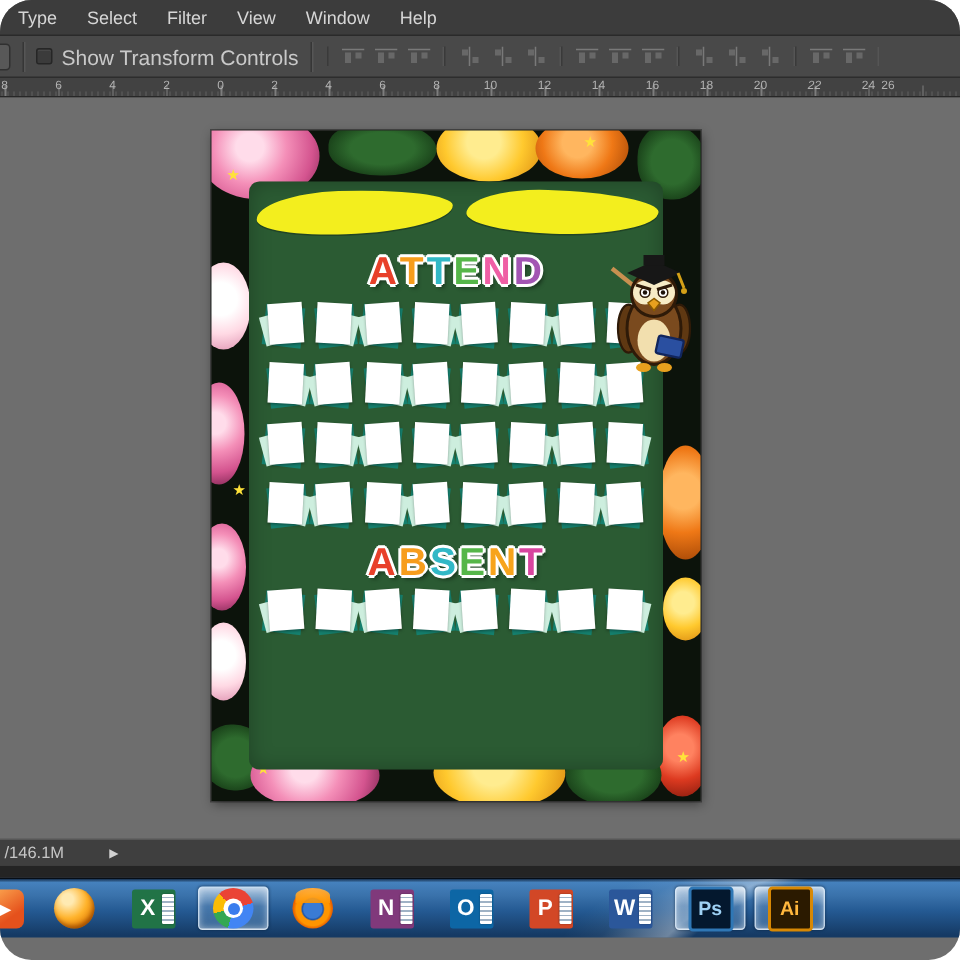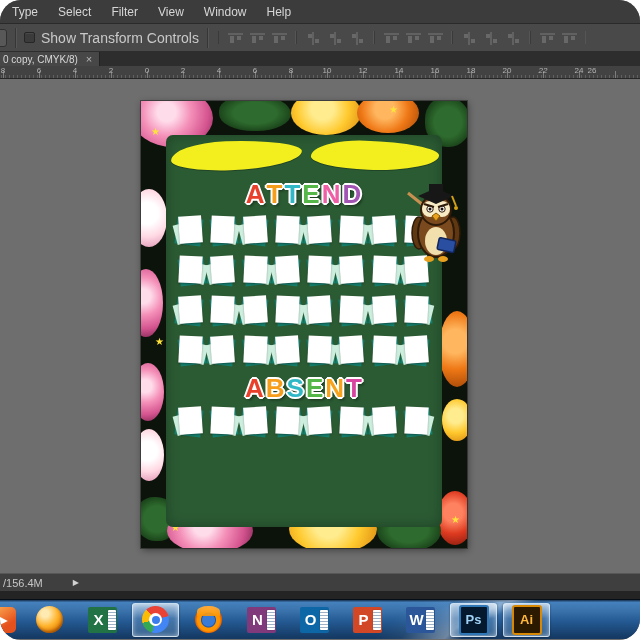--- a/index.html
+++ b/index.html
@@ -112,21 +112,21 @@
 
   
   .taskbar{ height:40px; position:relative; overflow:hidden;
     background:
       radial-gradient(ellipse 420px 150px at 108% 175%, transparent 58%, rgba(255,255,255,.38) 62%, rgba(255,255,255,.05) 72%, transparent 78%),
       linear-gradient(180deg,#17304e 0%,#4581bd 6%,#3a72ab 28%,#245992 55%,#153a64 96%);
     border-top:1px solid #060d16;
     display:flex; align-items:center; gap:6px; padding-left:2px; }
   .task{ width:47px; height:40px; flex:none; display:flex; align-items:center; justify-content:center;
     position:relative; background:none; border:none; }
-  .task.active{ width:47px; height:34px; border-radius:3px;
+  .task.active{ width:47px; height:29px; border-radius:3px;
     background:linear-gradient(rgba(255,255,255,.55),rgba(205,228,250,.18) 45%,rgba(150,200,245,.30));
     border:1px solid rgba(235,245,255,.75); box-shadow:inset 0 0 5px rgba(255,255,255,.5),0 0 2px rgba(0,20,40,.6); }
   .task.partial{ width:20px; margin-left:-2px; justify-content:flex-start; overflow:hidden; }
 
   .ai-media{ width:26px; height:26px; border-radius:5px; margin-left:-10px;
     background:linear-gradient(145deg,#ffb257,#e5511c 70%); color:#fff; font-size:12px;
     display:flex; align-items:center; justify-content:center; }
   .ai-ball{ width:27px; height:27px; border-radius:50%;
     background:radial-gradient(circle at 34% 28%,#ffeab2 0 14%,#ffb32c 48%,#e37d04 78%,#a85600 100%);
     box-shadow:inset -1px -2px 3px rgba(120,50,0,.6); }
@@ -256,26 +256,20 @@
             </svg></span>
           <span class="aicon"><svg width="15" height="13">
               <line x1="0" y1="2" x2="15" y2="2" stroke="#aaa"></line>
               <rect x="2" y="4" width="4" height="7" fill="#888"></rect>
               <rect x="9" y="4" width="4" height="4" fill="#888"></rect>
             </svg></span>
         </div>
       </div>
   </div>
 
-  <div class="tabbar">
-    <div class="doc-tab">
-      <span>0 copy, CMYK/8)</span>
-      <span class="tab-close">×</span>
-    </div>
-  </div>
 
   <div class="ruler" id="ruler">
       <span class="num" style="left: 3px;">8</span>
       <span class="num" style="left: 39px;">6</span>
       <span class="num" style="left: 75px;">4</span>
       <span class="num" style="left: 111px;">2</span>
       <span class="num" style="left: 147px;">0</span>
       <span class="num" style="left: 183px;">2</span>
       <span class="num" style="left: 219px;">4</span>
       <span class="num" style="left: 255px;">6</span>
@@ -485,21 +479,21 @@
         <line x1="49" y1="15" x2="53" y2="25" stroke="#d4a017" stroke-width="2"></line>
         <circle cx="53" cy="27" r="2" fill="#d4a017"></circle>
         <rect x="35" y="58" width="17" height="12" rx="1.5" fill="#2a4fa0" stroke="#11255c" stroke-width="1.5" transform="rotate(12 43 64)"></rect>
         <ellipse cx="26" cy="78" rx="5" ry="3" fill="#e8a01e"></ellipse>
         <ellipse cx="40" cy="78" rx="5" ry="3" fill="#e8a01e"></ellipse>
       </svg>
     </div>
   </div>
 
   <div class="statusbar">
-    <span>/156.4M</span>
+    <span>/146.1M</span>
     <span class="status-arrow">▶</span>
   </div>
   <div class="substrip"></div>
 
   <div class="taskbar" id="taskbar">
       <button class="task partial">
         <span class="ai-media">▶</span>
       </button>
       <button class="task">
         <span class="ai-ball"></span>

